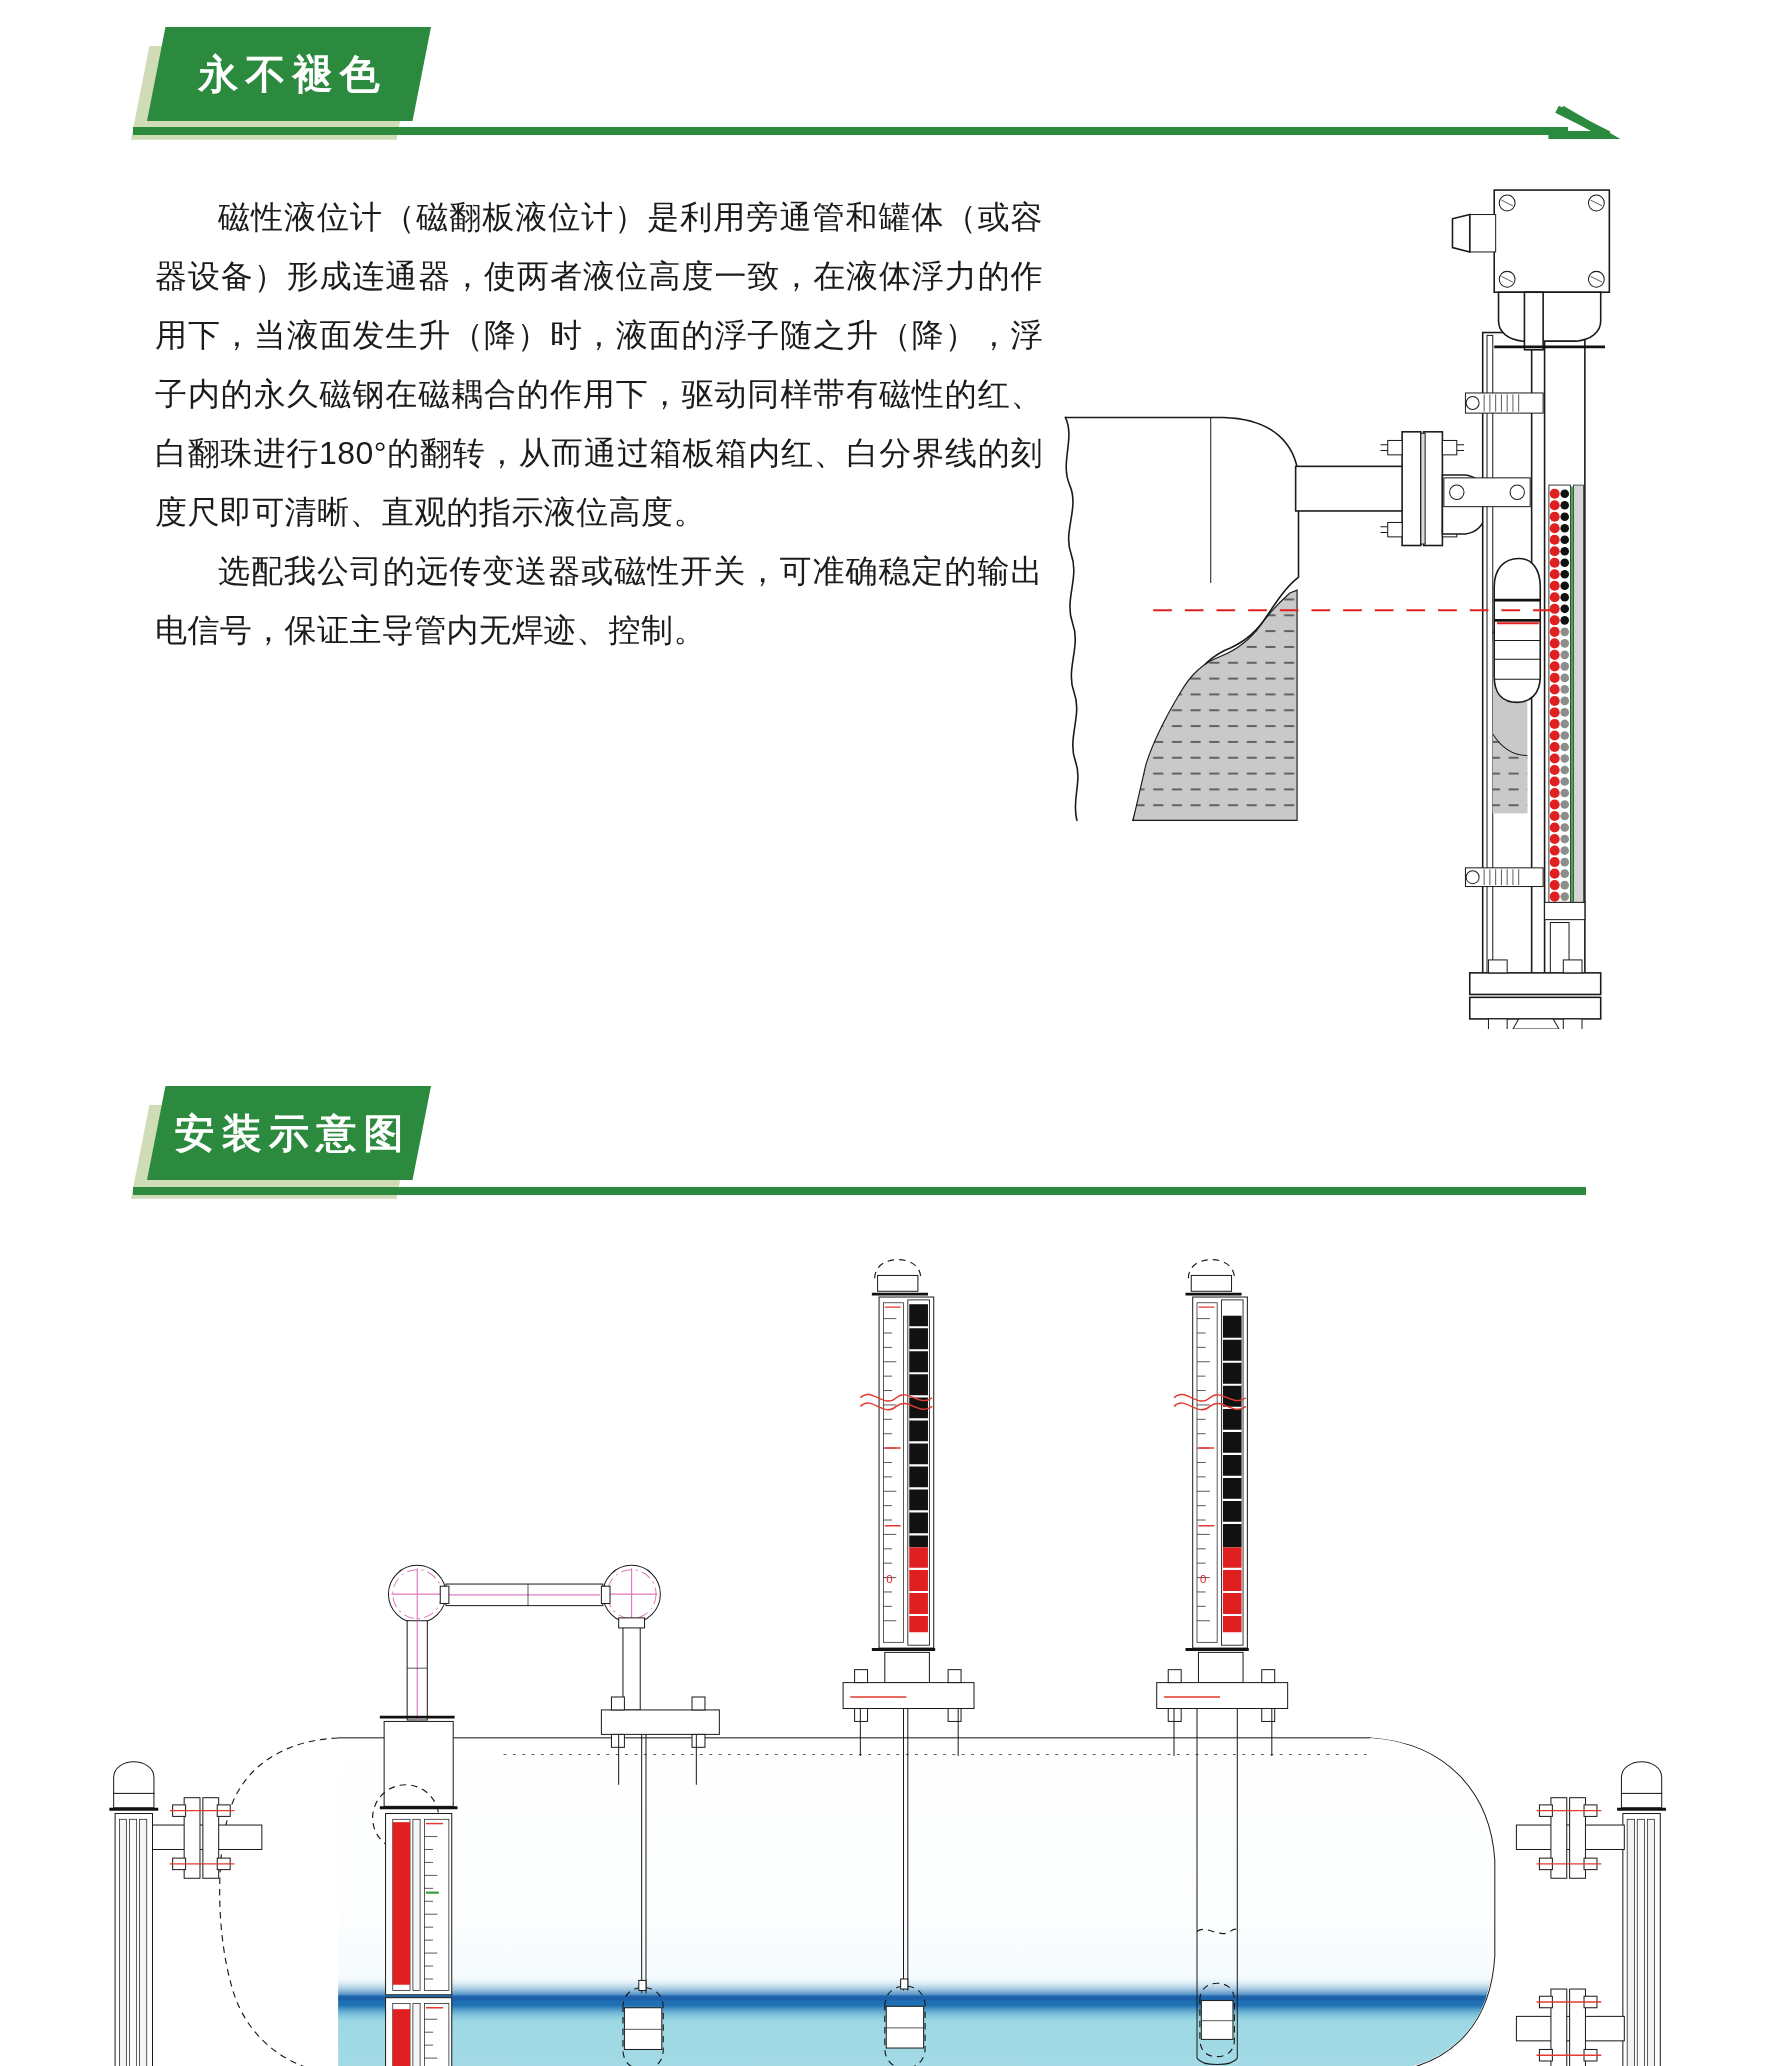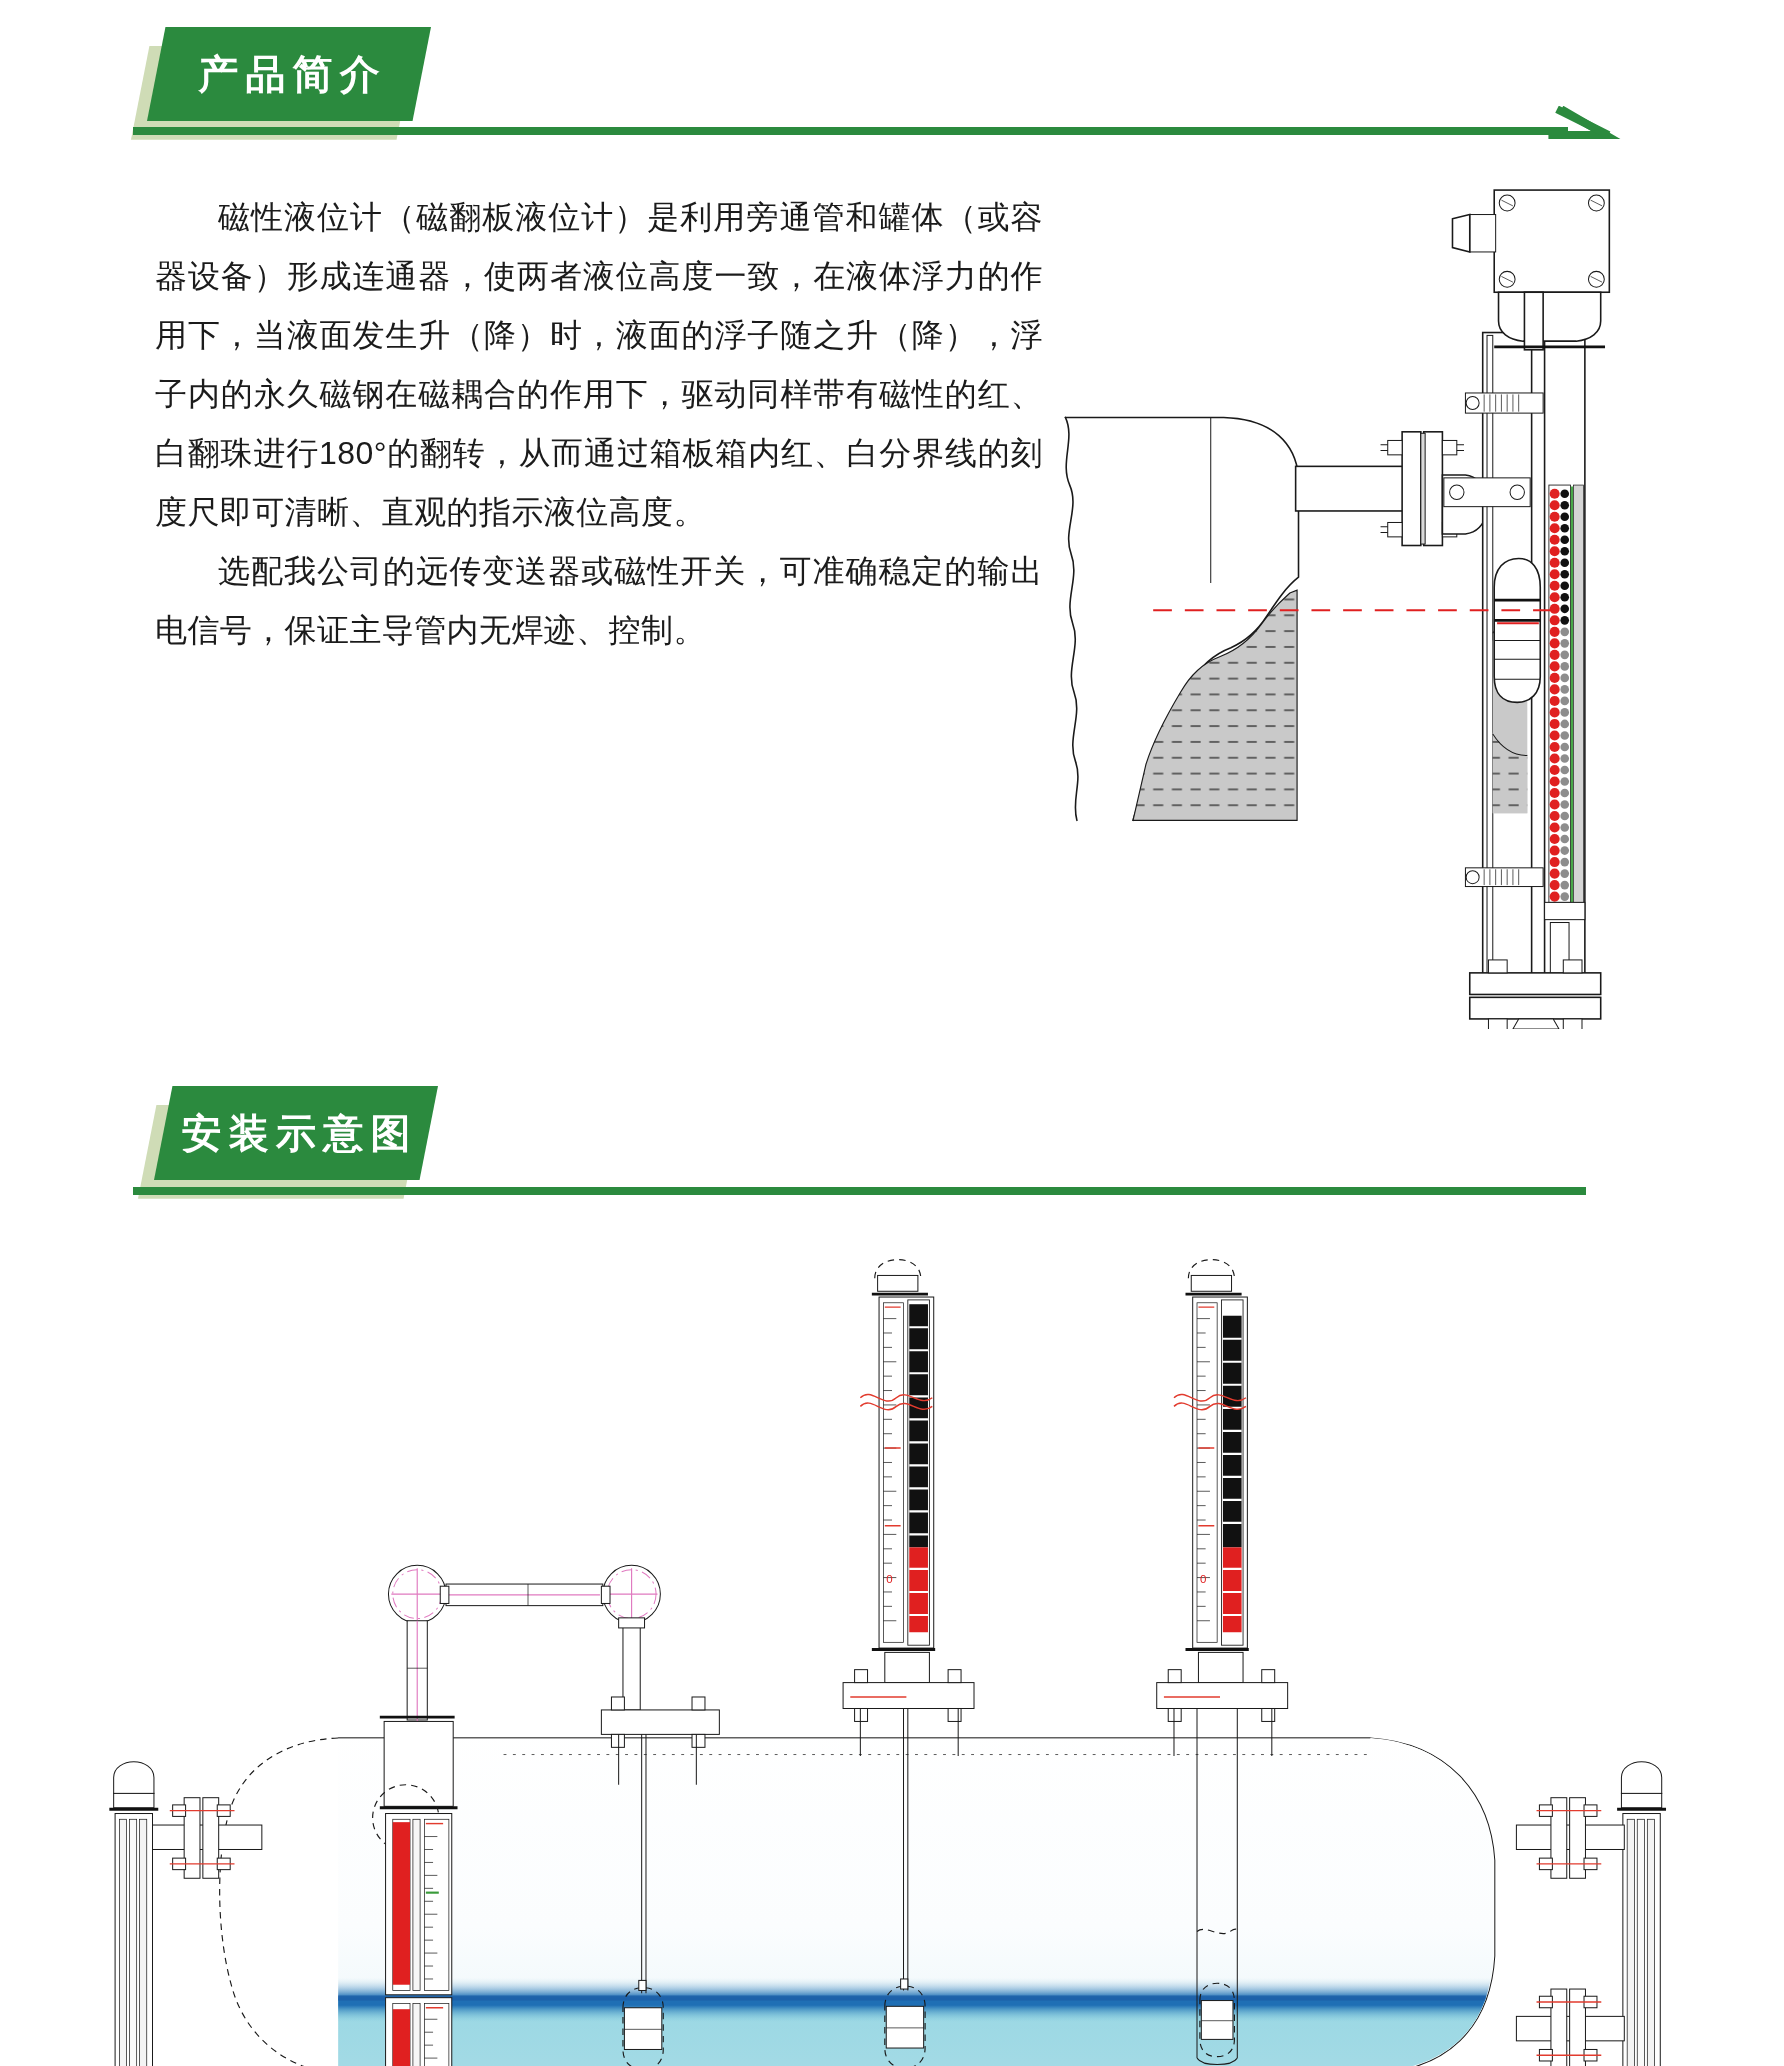--- a/index.html
+++ b/index.html
@@ -64,21 +64,21 @@
   .fig-bottom{position:absolute;left:0px;top:1209px;width:1784px;height:858px;}
 </style>
 </head>
 <body>
 
 <div class="page">
 
   <div class="banner-wrap" style="left:131px;top:27px;width:317px;height:115px;">
     <div class="banner-shadow"></div>
     <div class="banner-main">
-      <span class="banner-text">产品简介</span>
+      <span class="banner-text">永不褪色</span>
     </div>
   </div>
 
   <div class="divider" style="left:133px;top:127px;width:1435px;"></div>
   <svg style="position:absolute;left:1547px;top:106px;" width="86" height="35" viewBox="0 0 120 48">
     <path d="M2,40 L82,40 L20,4" fill="none" stroke="#2b8a3e" stroke-width="11" stroke-linejoin="miter" transform="translate(0,0)"></path>
     <path d="M110,44 L6,44" stroke="#2b8a3e" stroke-width="0"></path>
     <path d="M14,4 L86,40" stroke="#2b8a3e" stroke-width="11" fill="none"></path>
   </svg>
 
@@ -282,21 +282,21 @@
         <rect class="fw-thin" x="702" y="1084" width="26" height="18"></rect>
         <rect class="fw-thin" x="598" y="1166" width="26" height="20"></rect>
         <rect class="fw-thin" x="702" y="1166" width="26" height="20"></rect>
         <path class="fw-thin" d="M640,1166 L688,1166 L696,1180 L632,1180 Z"></path>
       </g>
 
       <path class="reddash" d="M132,598 L700,598"></path>
     </svg>
   </div>
 
-  <div class="banner-wrap" style="left:138px;top:1086px;width:317px;height:115px;text-align:center;">
+  <div class="banner-wrap" style="left:131px;top:1086px;width:317px;height:115px;text-align:center;">
     <div class="banner-shadow"></div>
     <div class="banner-main">
       <span class="banner-text">安装示意图</span>
     </div>
   </div>
   <div class="divider" style="left:133px;top:1187px;width:1453px;"></div>
 
   <div class="fig-bottom">
     <svg viewBox="0 0 2480 1192" width="1784" height="858">
       <defs>

